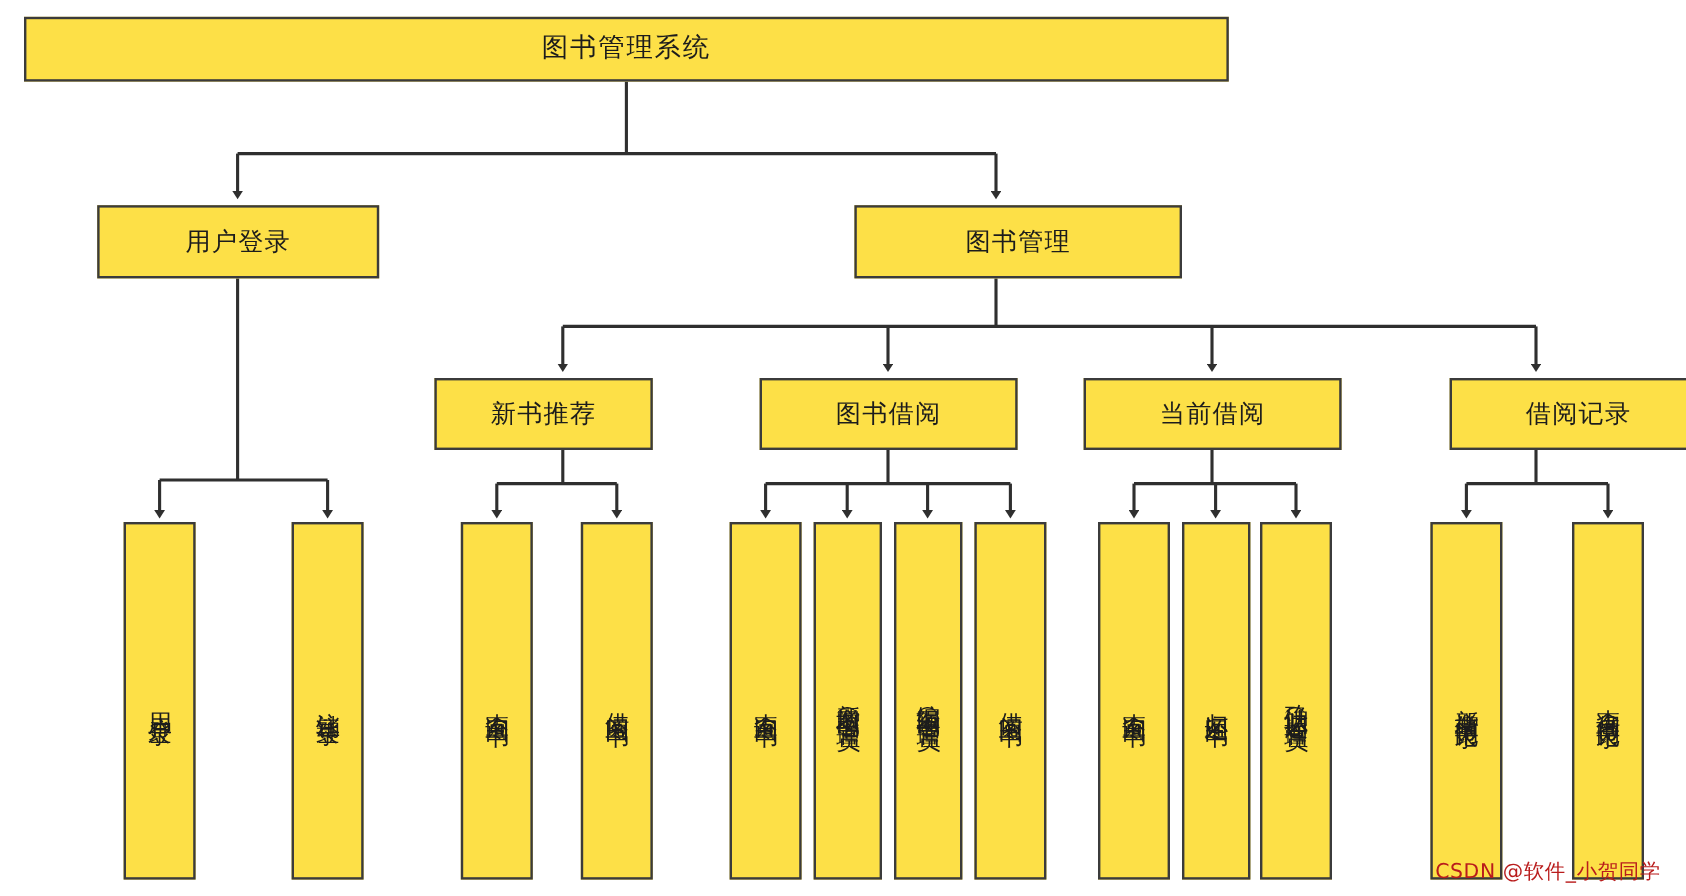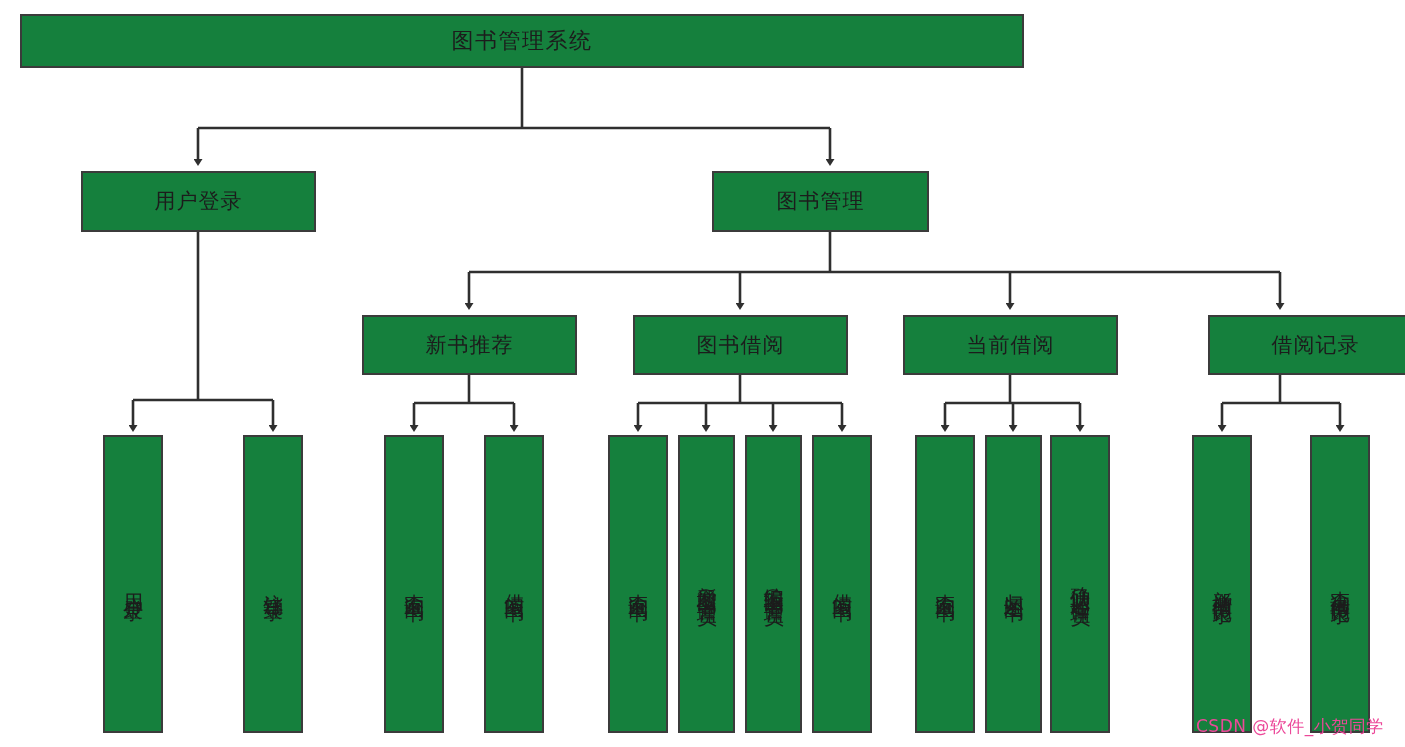--- a/index.html
+++ b/index.html
@@ -8,21 +8,21 @@
     font-family:"DejaVu Sans","Liberation Sans",sans-serif;
     color:#1a1a1a;
   }
   #diagram{position:absolute;left:0;top:0;width:1405px;height:747px;}
   .edges{position:absolute;left:0;top:0;width:1405px;height:747px;}
 
   .node{
     position:absolute;
     box-sizing:border-box;
     border:2px solid #3b3b3b;
-    background:#15803d;
+    background:#fde047;
     display:flex;
     align-items:center;
     justify-content:center;
     text-align:center;
     line-height:1.08;
     color:#1c1c1c;
   }
   .node.h{font-size:21px;letter-spacing:1px;}
   .node.root{font-size:22px;letter-spacing:1.5px;}
   .node.v{
@@ -34,21 +34,21 @@
   }
   .node.v .txt{
     writing-mode:vertical-rl;
     text-orientation:upright;
     white-space:nowrap;
     display:block;
   }
   .watermark{
     position:absolute;
     font-size:17px;
-    color:#ec4899;
+    color:#b91c1c;
     white-space:nowrap;
     letter-spacing:0.5px;
   }
 </style>
 </head>
 <body>
 
 <div id="diagram">
 
   <svg class="edges" viewBox="0 0 1405 747" xmlns="http://www.w3.org/2000/svg">
@@ -101,25 +101,25 @@
     </g>
   </svg>
 
   <div class="node root" style="left:20px;top:14px;width:1004px;height:54px;">
     <span class="txt">图书管理系统</span>
   </div>
 
   <div class="node h" style="left:81px;top:171px;width:235px;height:61px;">
     <span class="txt">用户登录</span>
   </div>
-  <div class="node h" style="left:712px;top:171px;width:217px;height:61px;">
+  <div class="node h" style="left:712px;top:171px;width:273px;height:61px;">
     <span class="txt">图书管理</span>
   </div>
 
-  <div class="node h" style="left:362px;top:315px;width:215px;height:60px;">
+  <div class="node h" style="left:362px;top:315px;width:182px;height:60px;">
     <span class="txt">新书推荐</span>
   </div>
   <div class="node h" style="left:903px;top:315px;width:215px;height:60px;">
     <span class="txt">当前借阅</span>
   </div>
   <div class="node h" style="left:633px;top:315px;width:215px;height:60px;">
     <span class="txt">图书借阅</span>
   </div>
   <div class="node h" style="left:1172px;top:315px;width:215px;height:60px;margin-left:36px;">
     <span class="txt">借阅记录</span>

